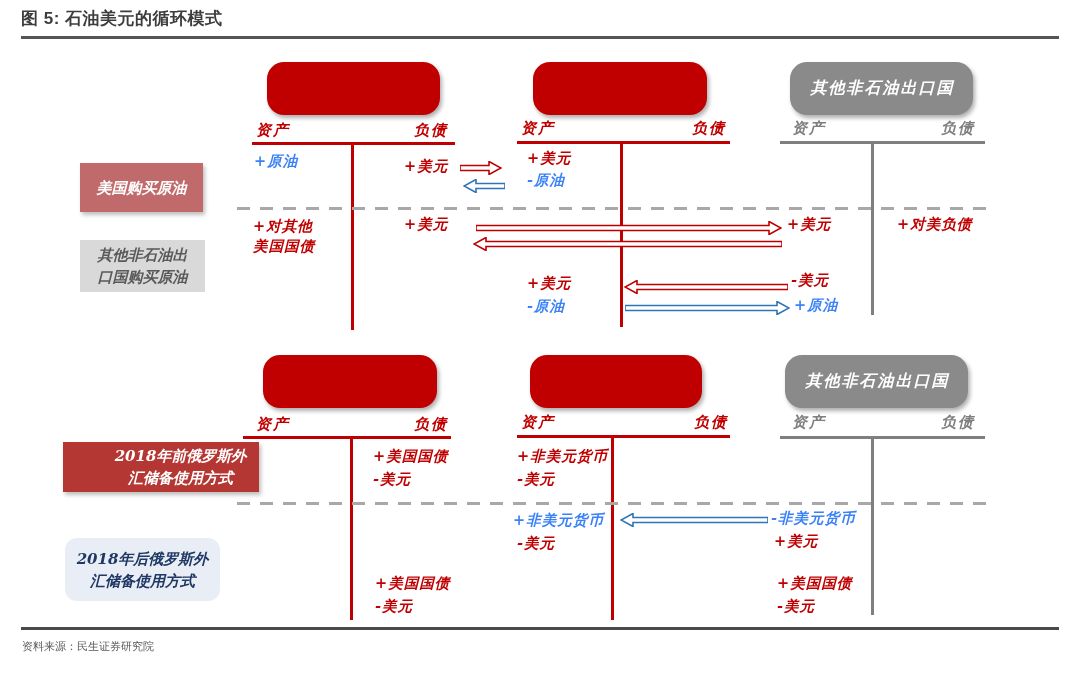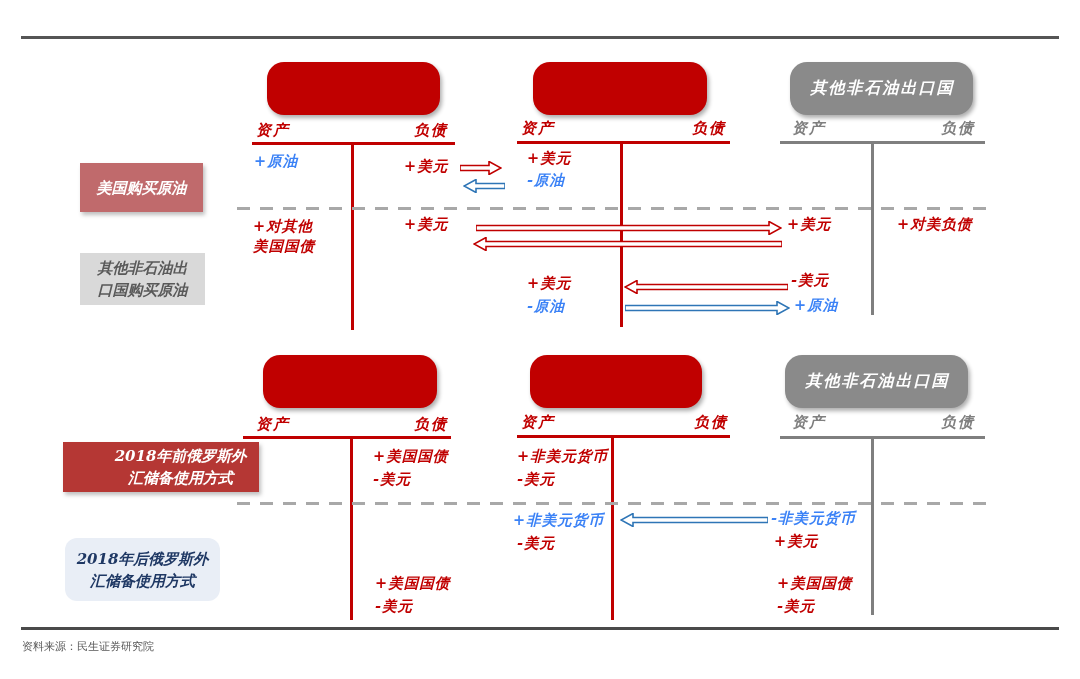--- a/index.html
+++ b/index.html
@@ -48,20 +48,21 @@
   .grayc{color:#7f7f7f;}
 
   .arrow{position:absolute;height:14px;}
   .arrow svg{display:block;}
 </style>
 </head>
 <body>
 
 <div id="page">
 
+  <div class="title">图 5: 石油美元的循环模式</div>
   <div class="rule-top"></div>
 
   <div class="ebox red" style="left:267px;top:62px;width:173px;">美国</div>
   <div class="ebox red" style="left:533px;top:62px;width:174px;">原油出口国</div>
   <div class="ebox gray" style="left:790px;top:62px;width:183px;letter-spacing:2px;text-indent:2px;">其他非石油出口国</div>
 
   <div class="cl red" style="left:256px;top:121px;">资产</div>
   <div class="cl red" style="left:414px;top:121px;">负债</div>
   <div class="cl red" style="left:521px;top:119px;">资产</div>
   <div class="cl red" style="left:692px;top:119px;">负债</div>
@@ -71,21 +72,21 @@
   <div class="hline redl" style="left:252px;top:142px;width:203px;"></div>
   <div class="vline redl" style="left:351px;top:142px;height:188px;"></div>
   <div class="hline redl" style="left:517px;top:141px;width:213px;"></div>
   <div class="vline redl" style="left:620px;top:141px;height:186px;"></div>
   <div class="hline grayl" style="left:780px;top:141px;width:205px;"></div>
   <div class="vline grayl" style="left:871px;top:141px;height:174px;"></div>
 
   <div class="sbox rose" style="left:80px;top:163px;width:123px;height:49px;">
     <div>美国购买原油</div>
   </div>
-  <div class="sbox graybg" style="left:80px;top:240px;width:125px;height:52px;margin-top:13px;">
+  <div class="sbox graybg" style="left:80px;top:240px;width:125px;height:52px;">
     <div>其他非石油出</div>
     <div>口国购买原油</div>
   </div>
 
   <div class="entry blue" style="left:254px;top:152px;">+原油</div>
   <div class="entry red" style="left:404px;top:157px;">+美元</div>
   <div class="entry red" style="left:527px;top:149px;">+美元</div>
   <div class="entry blue" style="left:527px;top:171px;">-原油</div>
 
   <div class="arrow" style="left:460px;top:161px;">

